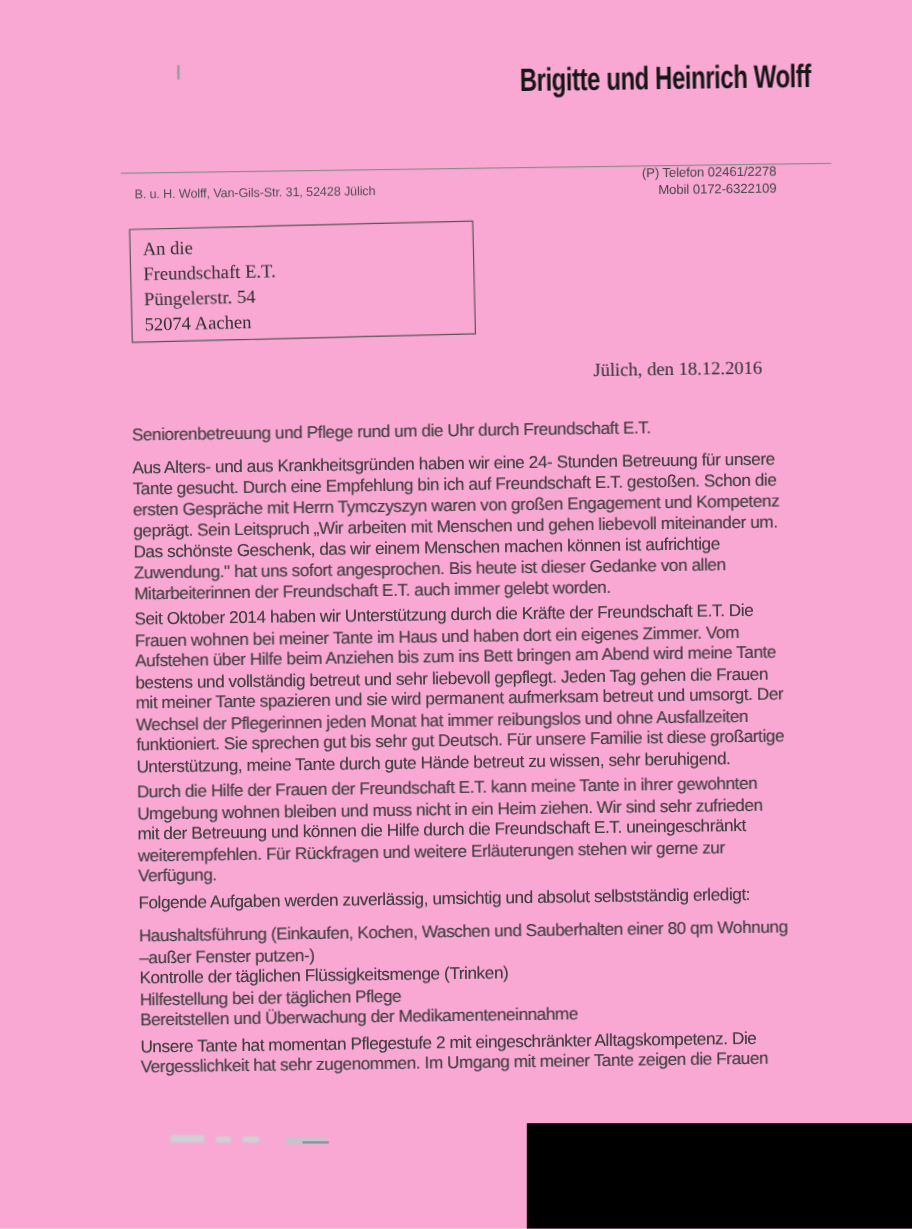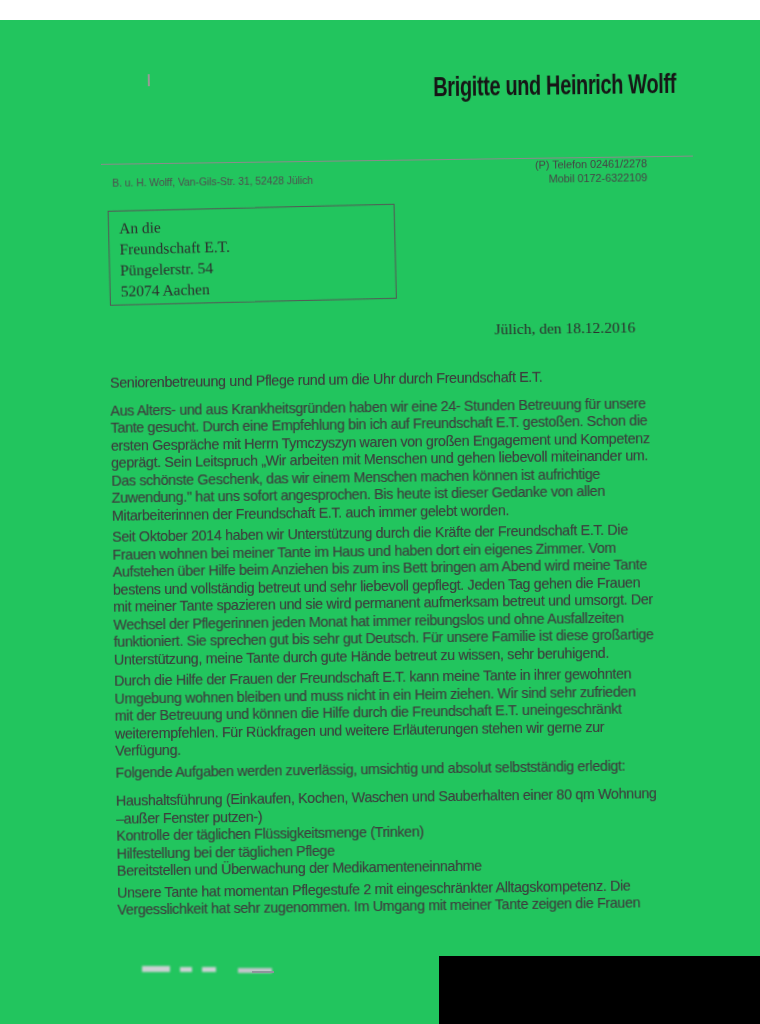--- a/index.html
+++ b/index.html
@@ -1,21 +1,21 @@
 <!DOCTYPE html>
 <html><head>
 <meta charset="utf-8">
 <style>
   * { margin:0; padding:0; box-sizing:border-box; }
   html,body { width:760px; height:1024px; }
   body {
     position:relative; overflow:hidden; background:#ffffff;
     font-family:"Liberation Sans", sans-serif;
   }
-  .page { position:absolute; inset:0; background:#22c55e;margin-top:20px; }
+  .page { position:absolute; inset:0; background:#f9a8d4; }
 
   .tilt {
     position:absolute; inset:0;
     transform:rotate(-0.8deg); transform-origin:50% 50%;
     filter:blur(0.2px);
   }
 
   .stray-mark {
     position:absolute; left:154px; top:51px; width:2px; height:12px;
     background:#9a9a96; filter:blur(0.5px);

